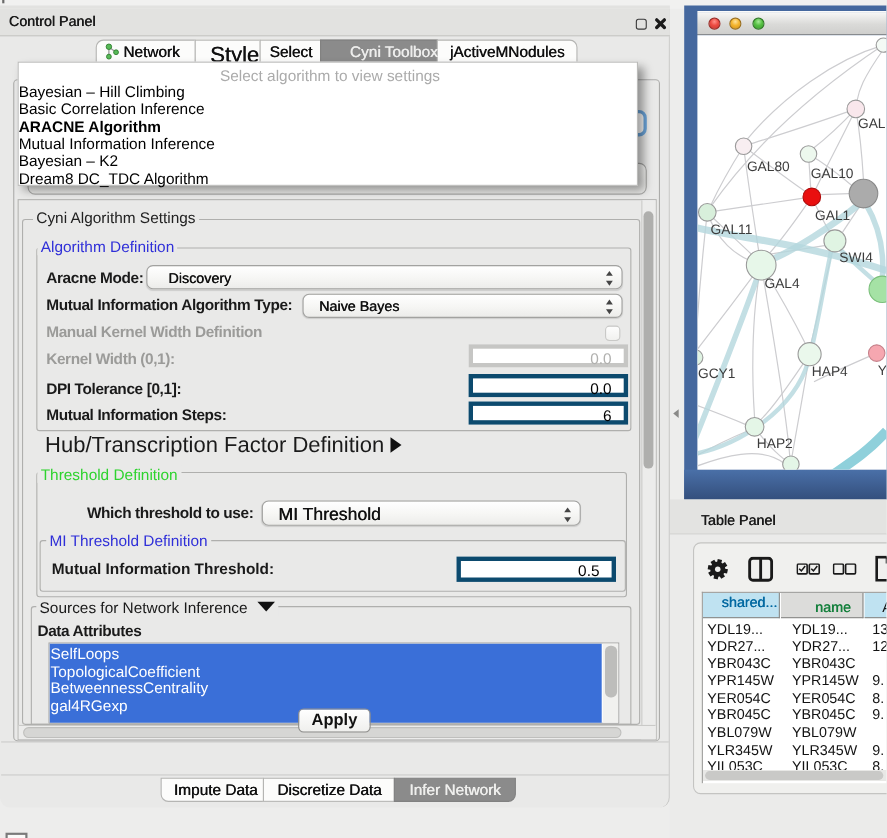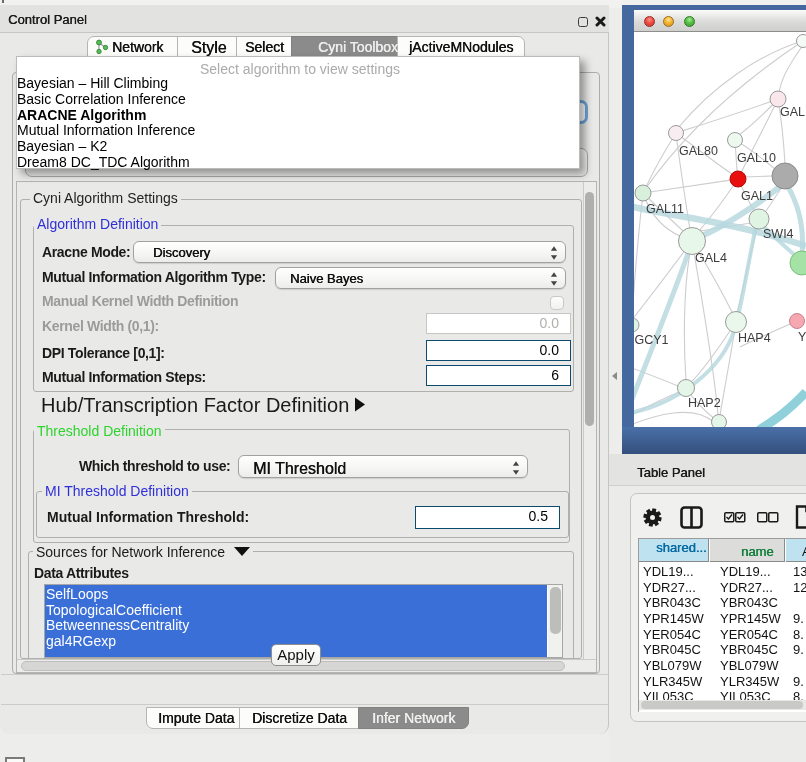--- a/index.html
+++ b/index.html
@@ -6,21 +6,21 @@
   html,body { width:806px; height:762px; overflow:hidden; }
   body { font-family:"Liberation Sans", sans-serif; background:#EDEDEC; position:relative; }
   .abs { position:absolute; }
   .lbl { position:absolute; font-size:14px; color:#1A1A1A; font-weight:bold; white-space:nowrap; letter-spacing:-0.35px;}
   .gtitle { position:absolute; font-size:14px; white-space:nowrap; background:#E9E9E8; padding:0 3px; z-index:3;text-align:center;}
   .grp { position:absolute; border:1px solid #AFAFAD; border-radius:3px; }
   .combo { position:absolute; border:1px solid #A2A2A0; border-radius:6px;
            background:linear-gradient(#FFFFFF, #F6F6F4 55%, #ECECEA);
            box-shadow:0 1px 1px rgba(0,0,0,0.12);text-align:right; }
   .combo .ar { position:absolute; right:7px; width:8px; }
-  .inp { position:absolute; background:#FFFFFF; border:1px solid #0c4a6e; font-size:14px;
+  .inp { position:absolute; background:#FFFFFF; border:4px solid #0c4a6e; font-size:14px;
          text-align:right; padding-right:11px; color:#000; line-height:19px; }
   .tabw { position:absolute; background:#FCFCFB; border:1px solid #B5B5B3; font-size:14px;
           color:#111; text-align:center; }
   .tabg { position:absolute; background:#8B8B8B; font-size:14px; color:#EDEDEC; text-align:center; border:1px solid #818181;}
   .ts { text-shadow:0.4px 0 0 currentColor; }
 </style>
 </head>
 <body>
 
 <div class="abs" style="left:0;top:0;width:806px;height:8px;background:#F1F1F0;"></div>
@@ -41,21 +41,21 @@
   <div class="tabw" style="left:236px;top:28px;width:56px;height:22px;"></div>
   <div class="tabg" style="left:291px;top:28px;width:107px;height:22px;"></div>
   <div class="tabw" style="left:397px;top:28px;width:128px;height:22px;border-radius:0 7px 0 0;"></div>
   <svg class="abs" style="left:95px;top:31px;z-index:2" width="14" height="16" viewBox="0 0 14 16">
     <path d="M4 4 L10 8 M4 4 L4 12" stroke="#9a9a9a" stroke-width="1.2" fill="none"></path>
     <circle cx="4" cy="3.5" r="2.5" fill="#57B957" stroke="#2e7d2e" stroke-width="0.8"></circle>
     <circle cx="10.5" cy="8.5" r="2.2" fill="#57B957" stroke="#2e7d2e" stroke-width="0.8"></circle>
     <circle cx="4" cy="12.5" r="2.2" fill="#57B957" stroke="#2e7d2e" stroke-width="0.8"></circle>
   </svg>
   <div class="abs ts" style="left:112px;top:31px;font-size:14px;color:#111;z-index:2;">Network</div>
-  <div class="abs ts" style="left:191px;top:31px;font-size:16px;color:#111;z-index:2;">Style</div>
+  <div class="abs ts" style="left:191px;top:31px;font-size:20px;color:#111;z-index:2;">Style</div>
   <div class="abs ts" style="left:245px;top:31px;font-size:14px;color:#111;z-index:2;">Select</div>
   <div class="abs ts" style="left:306px;top:31px;font-size:14px;color:#EDEDEC;z-index:2;margin-left:12px;">Cyni Toolbox</div>
   <div class="abs ts" style="left:409px;top:31px;font-size:14px;color:#111;z-index:2;">jActiveMNodules</div>
 
   <div class="abs" style="left:12px;top:64px;width:588px;height:602px;border:1px solid #ACACAA;border-radius:4px;background:#E9E9E8;"></div>
 
   <div class="abs" style="left:480px;top:92px;width:108px;height:24px;border:3px solid #6CA6DC;border-radius:7px;background:#fff;"></div>
   <div class="abs" style="left:25px;top:140px;width:563px;height:29px;border:1px solid #A8A8A6;border-radius:7px;background:linear-gradient(#F8F8F6,#E8E8E6);"></div>
 
   <div class="abs" style="left:16px;top:173px;width:581px;height:492px;border:1px solid #B4B4B2;background:#E9E9E8;"></div>
@@ -129,21 +129,21 @@
   <div class="lbl" style="left:34px;top:557px;">Data Attributes</div>
 
   <div class="abs" style="left:44px;top:576px;width:519px;height:74px;background:#fff;border:1px solid #A6A6A4;overflow:hidden;">
     <div class="abs" style="left:0;top:0;width:502px;height:100px;background:#3A6FD8;"></div>
     <div class="abs" style="left:1px;top:2px;font-size:14px;color:#fff;line-height:15.65px;">SelfLoops<br>TopologicalCoefficient<br>BetweennessCentrality<br>gal4RGexp</div>
     <div class="abs" style="left:503px;top:0;width:16px;height:100px;background:#F1F1EF;"></div>
     <div class="abs" style="left:505px;top:2px;width:11px;height:47px;background:#BDBDBB;border-radius:5px;"></div>
   </div>
 
   <div class="abs" style="left:1px;top:666px;width:607px;height:1px;background:#CCCCCA;"></div>
-  <div class="abs" style="left:271px;top:636px;width:50px;height:22px;border:1px solid #8F8F8D;border-radius:5px;background:linear-gradient(#FFFFFF,#EFEFED);text-align:center;font-size:15px;color:#111;line-height:20px;">Apply</div>
+  <div class="abs" style="left:271px;top:636px;width:66px;height:22px;border:1px solid #8F8F8D;border-radius:5px;background:linear-gradient(#FFFFFF,#EFEFED);text-align:center;font-size:15px;color:#111;line-height:20px;font-weight:bold;">Apply</div>
   <div class="abs" style="left:1px;top:696px;width:607px;height:1px;background:#CCCCCA;"></div>
 
   <div class="tabw" style="left:146px;top:699px;width:94px;height:22px;border-radius:0 0 0 7px;"></div>
   <div class="tabw" style="left:239px;top:699px;width:120px;height:22px;"></div>
   <div class="tabg" style="left:358px;top:699px;width:111px;height:22px;border-radius:0 0 7px 0;"></div>
   <div class="abs ts" style="left:158px;top:702px;font-size:14px;color:#111;z-index:2;">Impute Data</div>
   <div class="abs ts" style="left:252px;top:702px;font-size:14px;color:#111;z-index:2;">Discretize Data</div>
   <div class="abs ts" style="left:372px;top:702px;font-size:14px;color:#EFEFED;z-index:2;">Infer Network</div>
 
   <div class="abs" style="left:16px;top:48px;width:564px;height:113px;background:#FFFFFF;border:1px solid #BBBBB9;box-shadow:5px 5px 8px rgba(0,0,0,0.38);z-index:10;">

